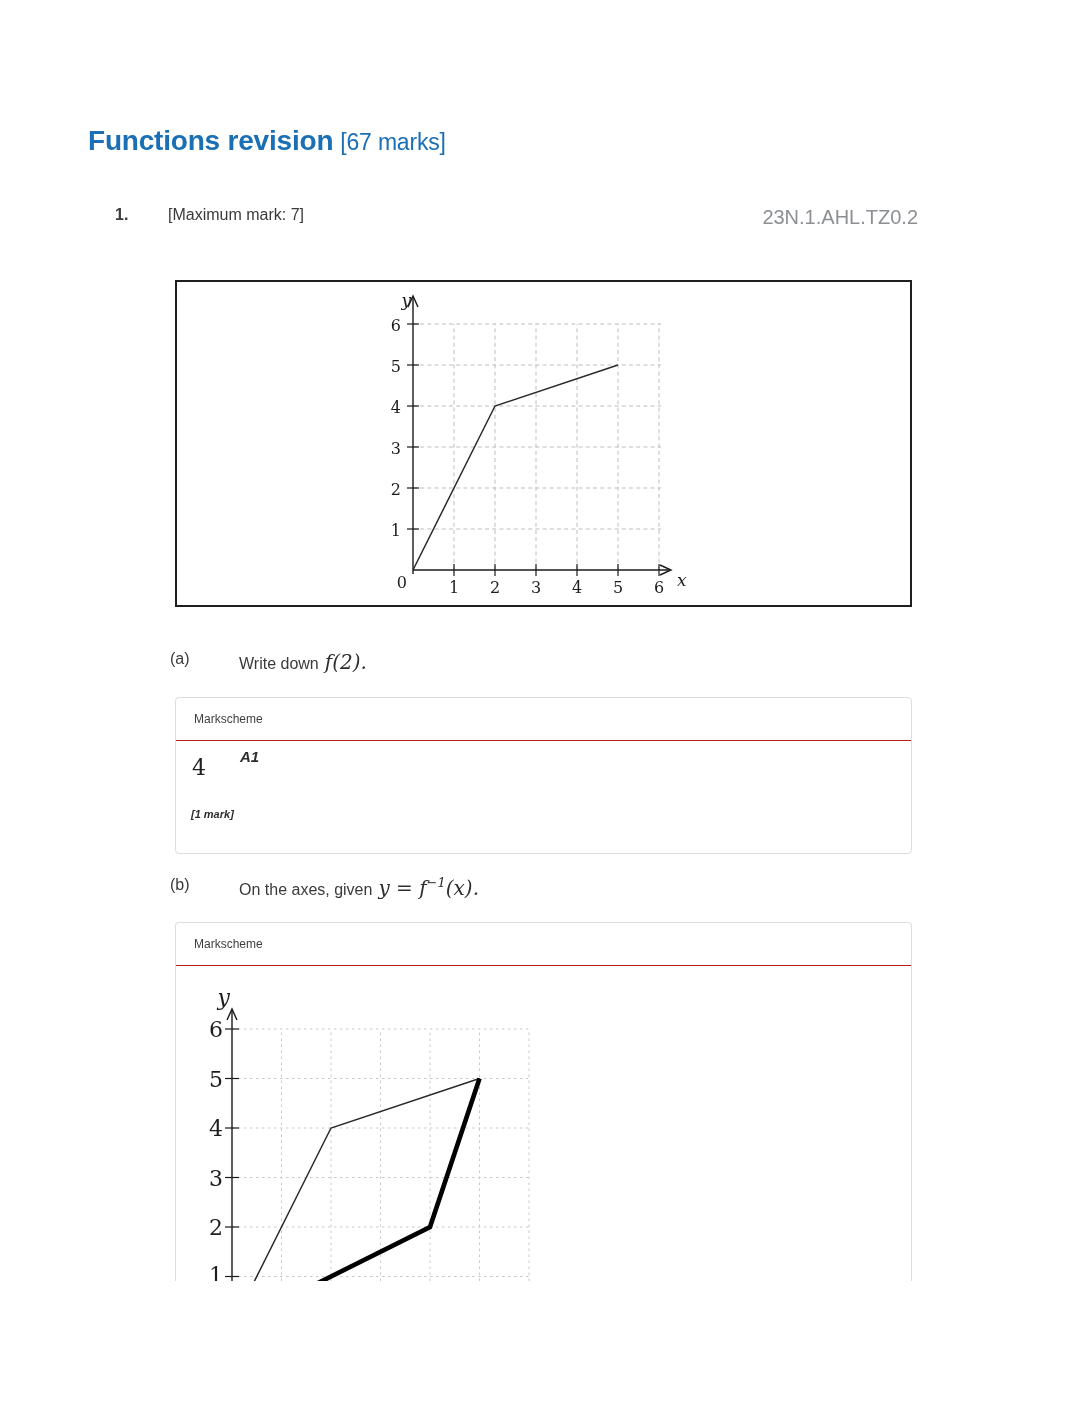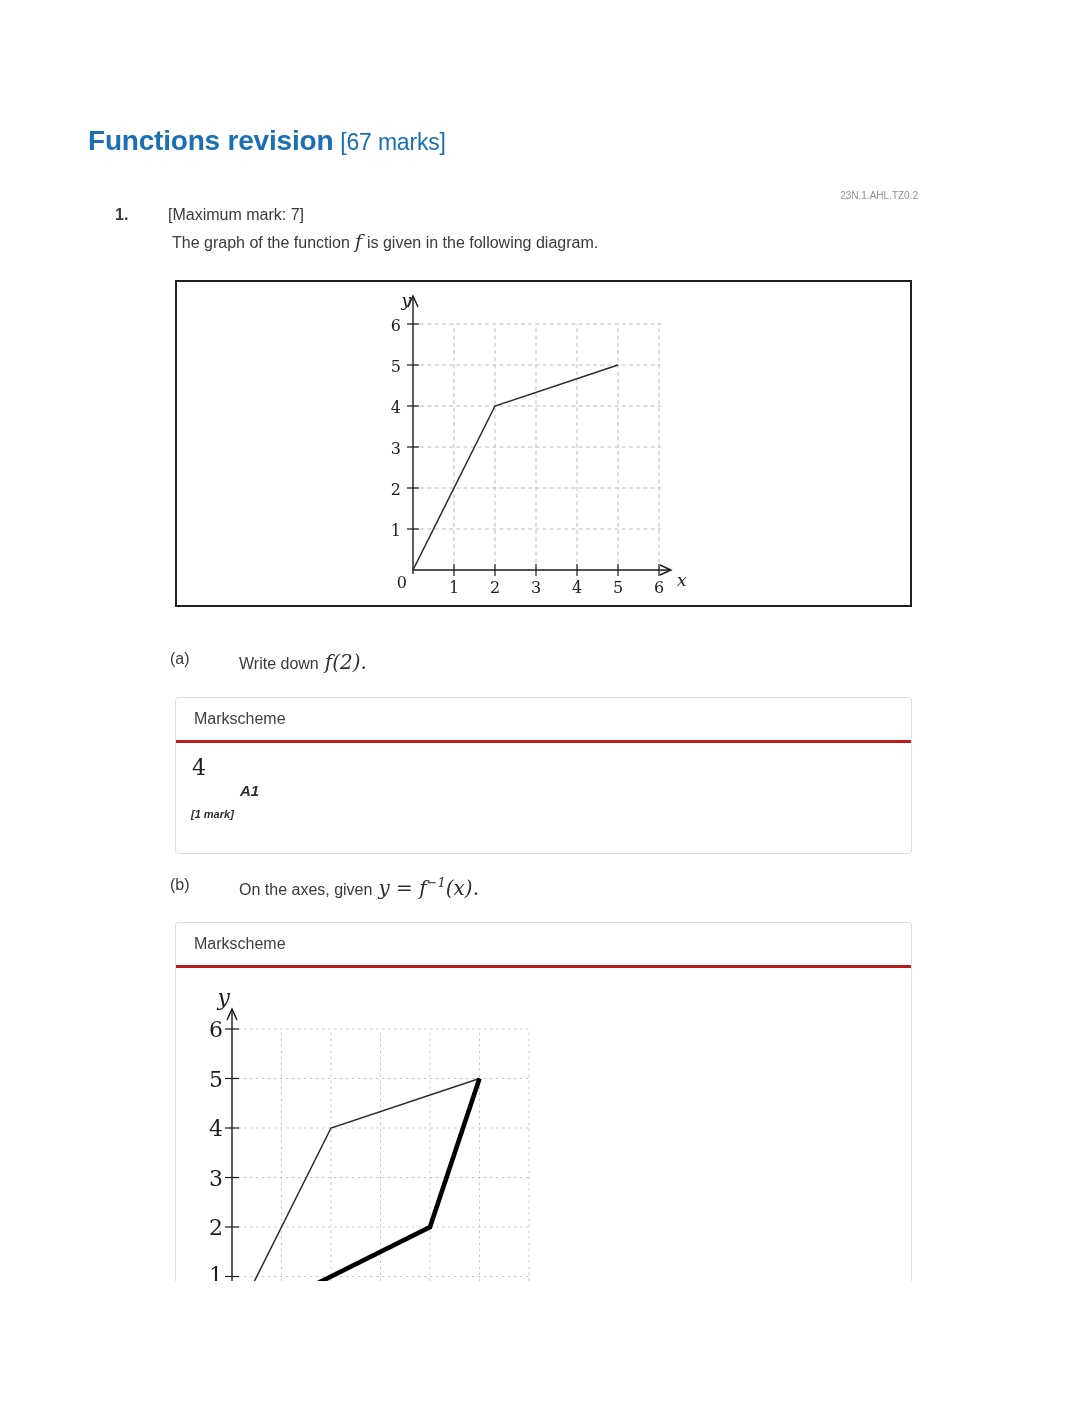--- a/index.html
+++ b/index.html
@@ -8,45 +8,45 @@
     background:#ffffff; color:var(--text,#3a3a3a);
     font-family:"Liberation Sans", sans-serif;
     border-radius:18px;
   }
   .title { position:absolute; left:88px; top:122px; margin:0; font-weight:700;
            font-size:28px; line-height:38px; color:var(--accent,#1a6fb5); letter-spacing:-0.2px; }
   .title .marks { font-size:23px; font-weight:400; margin-left:7px; }
 
   .qnum  { position:absolute; left:115px; top:206px; font-size:16px; font-weight:700; }
   .qmax  { position:absolute; left:168px; top:206px; font-size:16px; }
-  .qref  { position:absolute; right:118px; top:190px; font-size:10px; color:var(--refgray,#8c8f93); }
+  .qref  { position:absolute; right:118px; top:206px; font-size:20px; color:var(--refgray,#8c8f93); }
 
   .intro { position:absolute; left:172px; top:230px; font-size:16px; }
   .math  { font-family:"DejaVu Serif", serif; font-style:italic; color:#2e2e2e; }
   .intro .math { font-size:19px; margin:0 5px; }
 
   .graph-box { position:absolute; left:175px; top:280px; width:733px; height:323px;
                border:2px solid #1f1f1f; background:#fff; }
   .graph-box svg, .ms-graph { display:block; }
 
   .part-row { position:absolute; font-size:16px; }
   .row-a { top:650px; } .row-b { top:876px; }
   .part-label { position:absolute; left:170px; font-size:16px; }
   .part-text  { position:absolute; left:239px; white-space:nowrap; }
   .part-text .math { font-size:20px; margin-left:6px; }
   .sup { font-size:13px; position:relative; top:-8px; }
 
   .ms-box { position:absolute; left:175px; width:737px; box-sizing:border-box;
             border:1px solid var(--boxborder,#dddddd); border-radius:4px; background:#fff; }
   .ms-a { top:697px; height:157px; }
   .ms-b { top:922px; height:359px; border-bottom:0; border-radius:4px 4px 0 0; overflow:hidden; }
-  .ms-head { height:42px; border-bottom:3px solid #b91c1c; display:flex; align-items:center;
-             padding-left:18px; font-size:16px; color:#3f3f3f; }
+  .ms-head { height:42px; border-bottom:1px solid #b91c1c; display:flex; align-items:center;
+             padding-left:18px; font-size:12px; color:#3f3f3f; }
   .ms-answer { position:absolute; left:16px;  top:57px;  font-family:"DejaVu Serif",serif; font-size:22px; color:#222; }
-  .ms-code   { position:absolute; left:64px;  top:84px;  font-weight:700; font-style:italic; font-size:15px; color:#2e2e2e;text-align:right; }
+  .ms-code   { position:absolute; left:64px;  top:50px;  font-weight:700; font-style:italic; font-size:15px; color:#2e2e2e;text-align:right; }
   .ms-total  { position:absolute; left:15px;  top:110px; font-weight:700; font-style:italic; font-size:11px; color:#2e2e2e; }
   .ms-graph  { position:absolute; left:4px; top:62px; }
 
   
   .grid     { stroke:#bdbdbd; stroke-width:1; stroke-dasharray:4 3.2; fill:none; }
   .grid2    { stroke:#c9c9c9; stroke-width:1; stroke-dasharray:2.5 3.5; fill:none; }
   .axis     { stroke:#1a1a1a; stroke-width:1.4; fill:none; }
   .tick     { stroke:#1a1a1a; stroke-width:1.2; }
   .curve-thin { stroke:#2a2a2a; stroke-width:1.5; fill:none; }
   .curve-bold { stroke:#000000; stroke-width:4.6; fill:none; }
@@ -61,23 +61,20 @@
 <div class="page">
 
   <h1 class="title">
     <span>Functions revision</span><span class="marks">[67 marks]</span>
   </h1>
 
   <div class="qnum">1.</div>
   <div class="qmax">[Maximum mark: 7]</div>
   <div class="qref">23N.1.AHL.TZ0.2</div>
 
-  <div class="intro">
-    <span>The graph of the function</span><span class="math">f</span><span>is given in the following diagram.</span>
-  </div>
 
   <div class="graph-box">
     <svg width="733" height="319" viewBox="0 0 733 319">
 
       <g>
         <line class="grid" x1="277" y1="288" x2="277" y2="42"></line>
         <line class="grid" x1="318" y1="288" x2="318" y2="42"></line>
         <line class="grid" x1="359" y1="288" x2="359" y2="42"></line>
         <line class="grid" x1="400" y1="288" x2="400" y2="42"></line>
         <line class="grid" x1="441" y1="288" x2="441" y2="42"></line>

